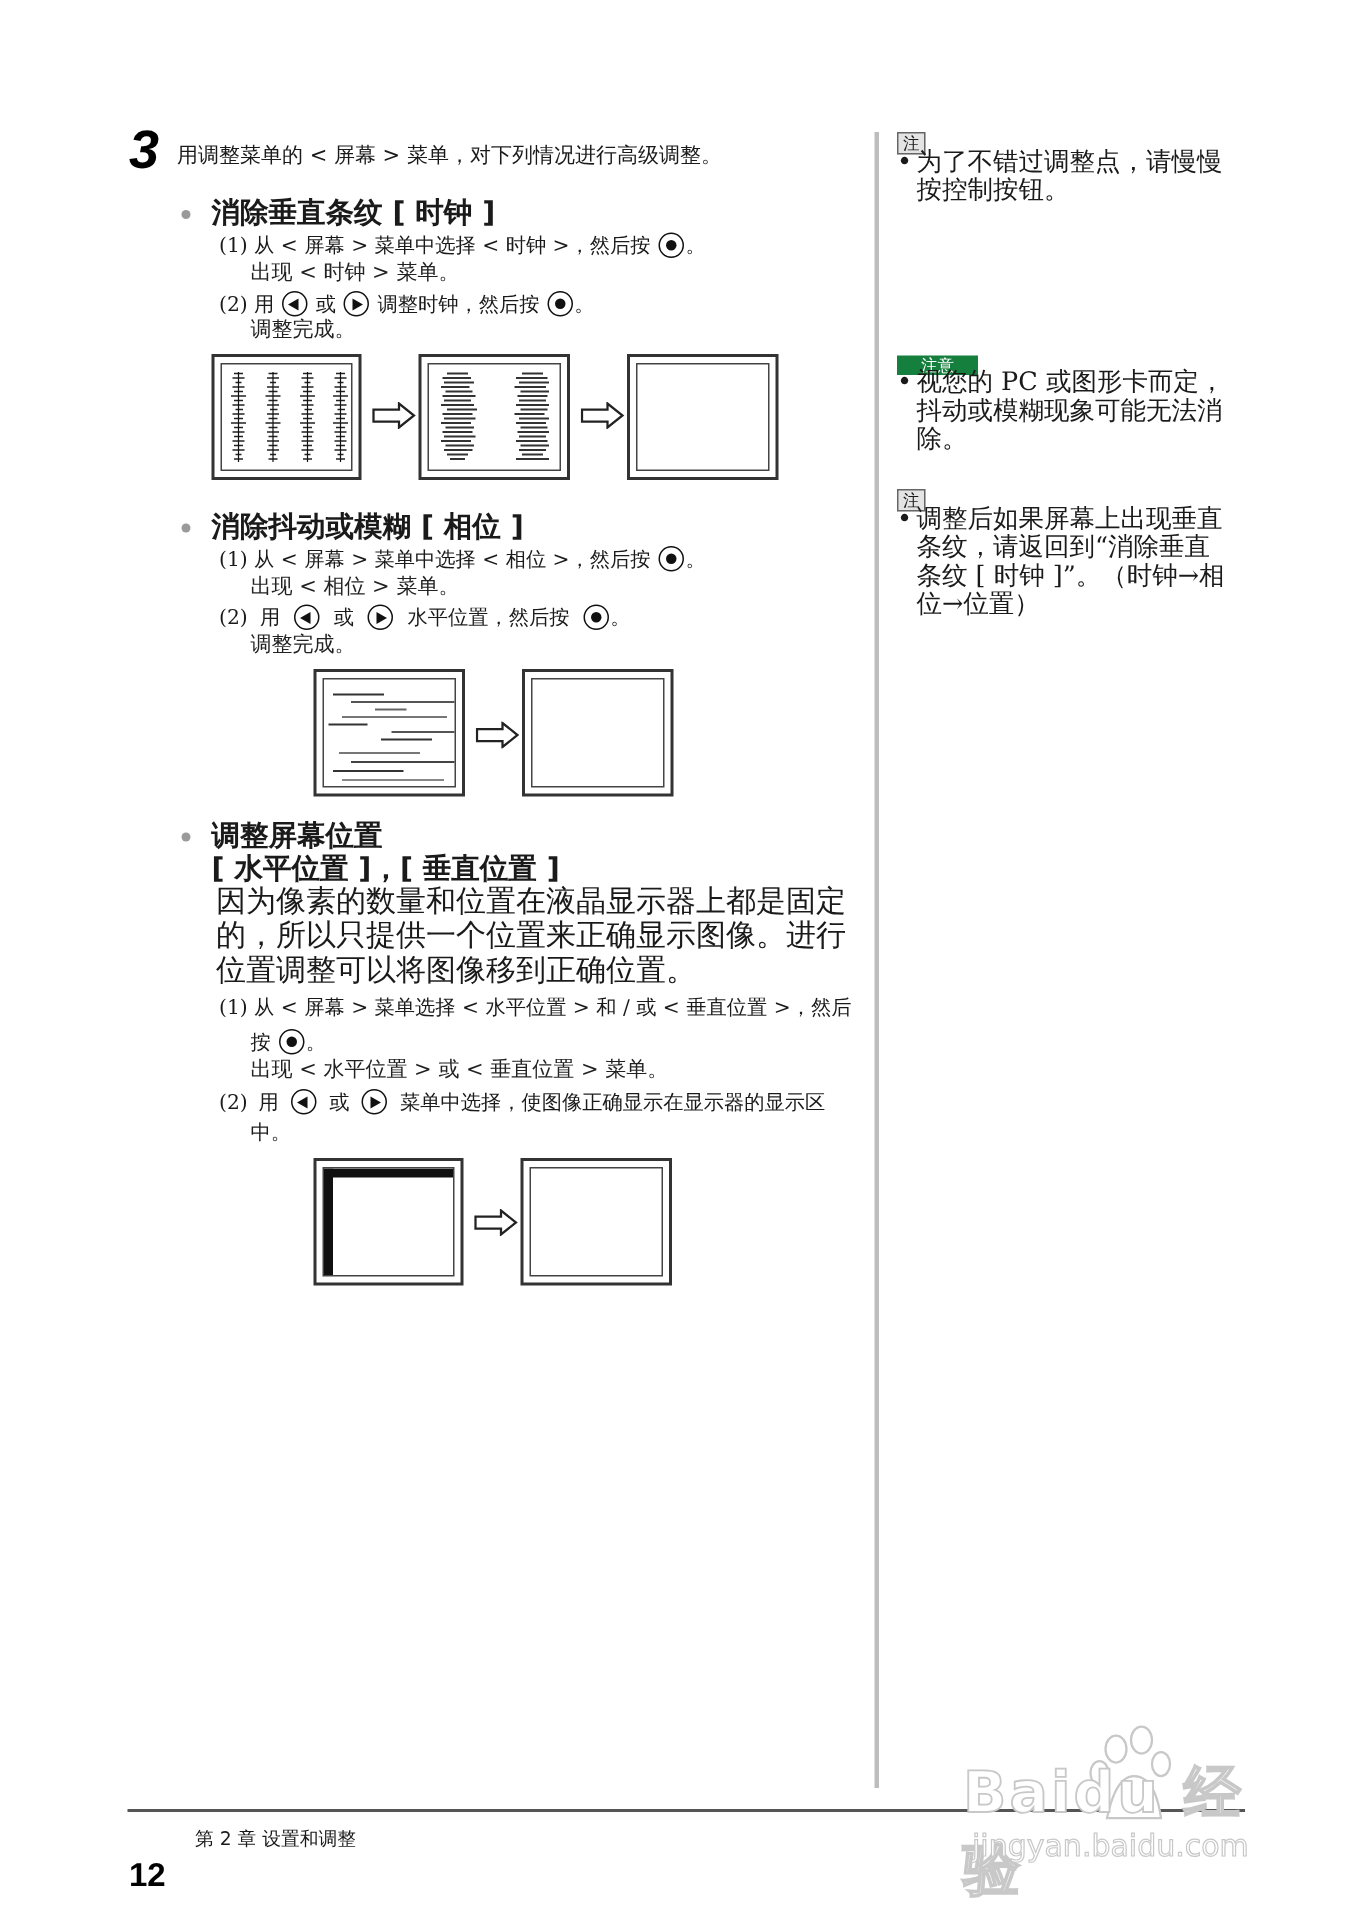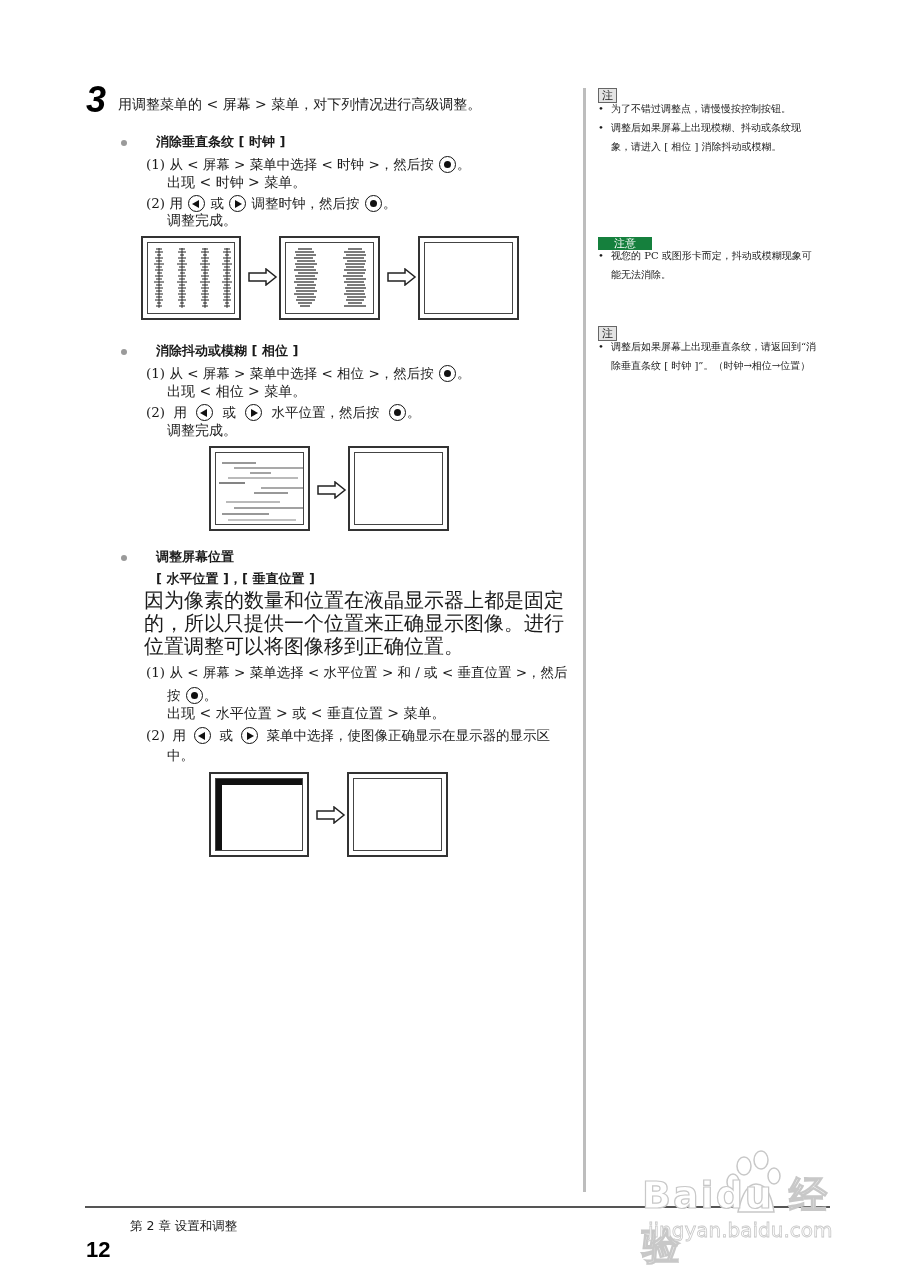--- a/index.html
+++ b/index.html
@@ -11,21 +11,21 @@
     .abs { position: absolute; }
     .sans { font-family: "DejaVu Sans", "Liberation Sans", sans-serif; }
     .step-num {
       left: 86px; top: 80px; font-family: "Liberation Sans", sans-serif;
       font-weight: bold; font-style: italic; font-size: 36px; line-height: 40px; color: #000;
     }
     .step-title { left: 118px; top: 94px; font-size: 14px; line-height: 20px; }
     .bullet-dot {
       width: 6px; height: 6px; border-radius: 50%; background: #9a9a9a;
     }
-    .sec-title { font-size: 13px; line-height: 20px; font-weight: bold; margin-left: 15px; }
+    .sec-title { font-size: 19px; line-height: 20px; font-weight: bold; }
     .line { font-size: 13.5px; line-height: 20px; white-space: nowrap; }
     .sub { font-size: 14px; line-height: 16px; white-space: nowrap; color: #222; }
     .para { font-size: 20px; line-height: 23px; width: 436px; }
     .btn-ic {
       display: inline-block; width: 17px; height: 17px; border: 1.6px solid #111;
       border-radius: 50%; vertical-align: -4px; position: relative; box-sizing: border-box;
       margin: 0 1px;
     }
     .btn-ic .dot {
       position: absolute; left: 50%; top: 50%; width: 7px; height: 7px;
@@ -51,21 +51,21 @@
     .arrow { width: 30px; height: 18px; }
     .divider-v { left: 583px; top: 88px; width: 3px; height: 1104px; background: #bdbdbd; }
     .note-tag {
       font-size: 11px; line-height: 13px; padding: 0 3px; border: 1px solid #666;
       background: #e4e4e4; font-family: "DejaVu Sans", sans-serif;
     }
     .caution-tag {
       font-size: 11px; line-height: 13px; padding: 0 16px; background: #15803d; color: #fff;
       font-family: "DejaVu Sans", sans-serif;
     }
-    .side-text { font-size: 10px; line-height: 19px; width: 220px; }
+    .side-text { font-size: 17px; line-height: 19px; width: 220px; }
     .side-item { position: relative; padding-left: 13px; }
     .side-item::before {
       content: "•"; position: absolute; left: 0; top: 0;
     }
     .footer-rule { left: 85px; top: 1206px; width: 745px; height: 1.5px; background: #555; }
     .page-num {
       left: 86px; top: 1213px; font-family: "Liberation Sans", sans-serif;
       font-weight: bold; font-size: 22px; line-height: 26px; color: #000; margin-top: 24px;
     }
     .chapter { left: 130px; top: 1217px; font-size: 12.5px; line-height: 18px; }
@@ -272,21 +272,20 @@
   <div class="inner"></div>
 </div>
 
 <div class="abs divider-v"></div>
 
 <div class="abs" style="left:598px; top:84px;">
   <span class="note-tag">注</span>
 </div>
 <div class="abs side-text" style="left:598px; top:99px;">
   <div class="side-item">为了不错过调整点，请慢慢按控制按钮。</div>
-  <div class="side-item">调整后如果屏幕上出现模糊、抖动或条纹现象，请进入 [ 相位 ] 消除抖动或模糊。</div>
 </div>
 
 <div class="abs" style="left:598px; top:232px;">
   <span class="caution-tag">注意</span>
 </div>
 <div class="abs side-text" style="left:598px; top:246px;">
   <div class="side-item">视您的 PC 或图形卡而定，抖动或模糊现象可能无法消除。</div>
 </div>
 
 <div class="abs" style="left:598px; top:322px;">

